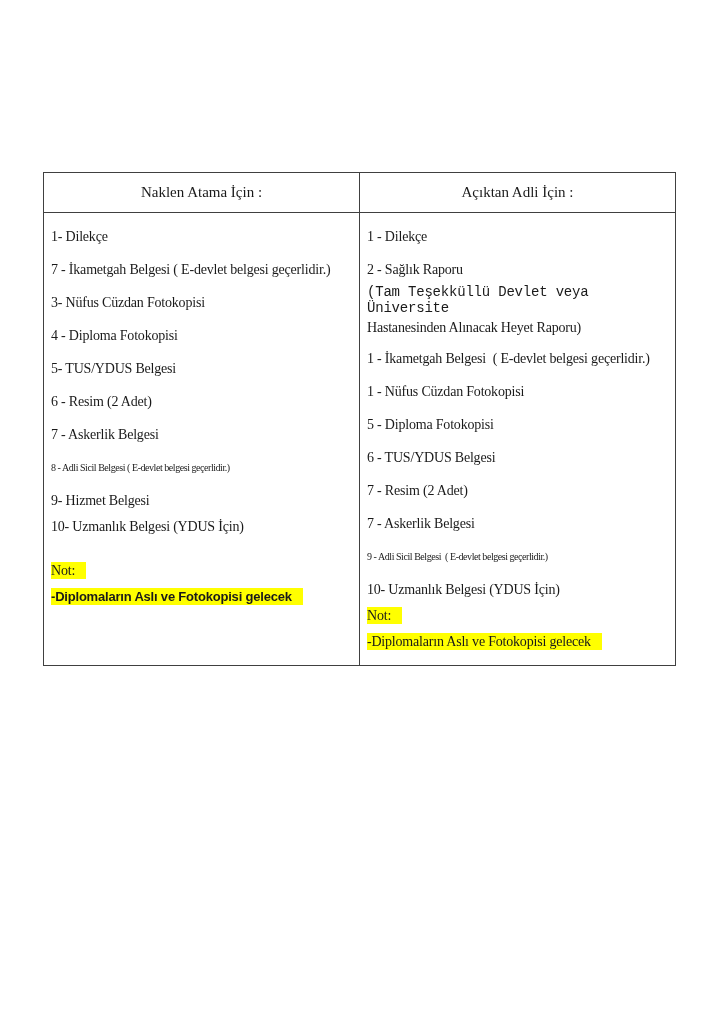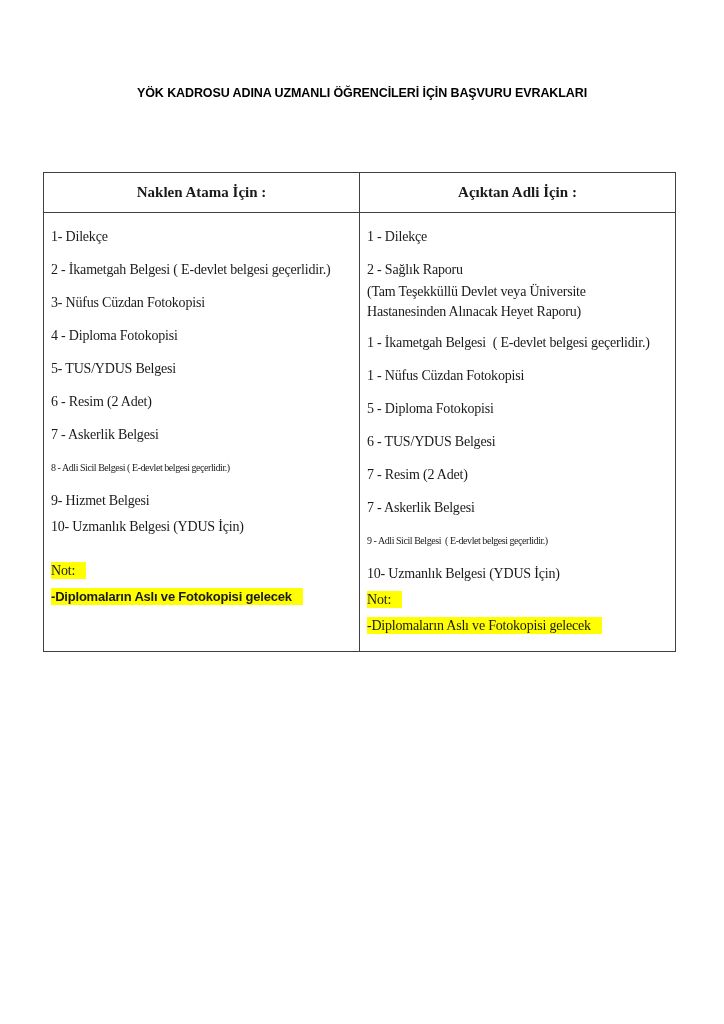--- a/index.html
+++ b/index.html
@@ -39,77 +39,76 @@
     height: 480px;
     border-collapse: collapse;
     table-layout: fixed;
   }
   .doc-table th, .doc-table td {
     border: 1.5px solid var(--border);
     width: 50%;
   }
   .doc-table th {
     height: 40px;
-    font-weight: bold;
+    font-weight: normal;
     font-size: 15px;
     text-align: center;
     vertical-align: middle;
   }
   .doc-table td {
     vertical-align: top;
     padding: 10px 4px 0 7px;
   }
   .doc-table p {
     margin: 4px 0 13px;
     line-height: 20px;
     font-size: 14px;
     letter-spacing: -0.2px;
     white-space: pre-wrap;
   }
   p.small {
     font-size: 10px;
     letter-spacing: -0.45px;
     white-space: pre;
   }
-  p.sub      { line-height: 16px; margin-bottom: 0; }
+  p.sub      { line-height: 16px; margin-bottom: 0; font-family: Liberation Mono, monospace; }
   p.sub-end  { line-height: 16px; margin-bottom: 13px; }
   p.mb0      { margin-bottom: 0; }
   p.mb-sm    { margin-bottom: 6px; }
   p.mb-lg    { margin-bottom: 24px; }
   .hl {
     background: var(--hl);
     padding: 1px 11px 1px 0;
   }
   .note-bold {
     font-family: "Liberation Sans", sans-serif;
     font-weight: bold;
     font-size: 13px;
     letter-spacing: -0.2px;
   }
 </style>
 </head>
 <body>
 
 <div class="page">
 
-  <div class="doc-title">YÖK KADROSU ADINA UZMANLI ÖĞRENCİLERİ İÇİN BAŞVURU EVRAKLARI</div>
 
   <table class="doc-table">
     <thead>
       <tr>
         <th>Naklen Atama İçin :</th>
         <th>Açıktan Adli İçin :</th>
       </tr>
     </thead>
     <tbody>
       <tr>
 
         <td>
           <p>1- Dilekçe</p>
-          <p>2 - İkametgah Belgesi ( E-devlet belgesi geçerlidir.)</p>
+          <p>7 - İkametgah Belgesi ( E-devlet belgesi geçerlidir.)</p>
           <p>3- Nüfus Cüzdan Fotokopisi</p>
           <p>4 - Diploma Fotokopisi</p>
           <p>5- TUS/YDUS Belgesi</p>
           <p>6 - Resim (2 Adet)</p>
           <p>7 - Askerlik Belgesi</p>
           <p class="small">8 - Adli Sicil Belgesi ( E-devlet belgesi geçerlidir.)</p>
           <p class="mb-sm">9- Hizmet Belgesi</p>
           <p class="mb-lg">10- Uzmanlık Belgesi (YDUS İçin)</p>
           <p class="mb-sm"><span class="hl">Not:</span></p>
           <p><span class="hl note-bold">-Diplomaların Aslı ve Fotokopisi gelecek</span></p>

